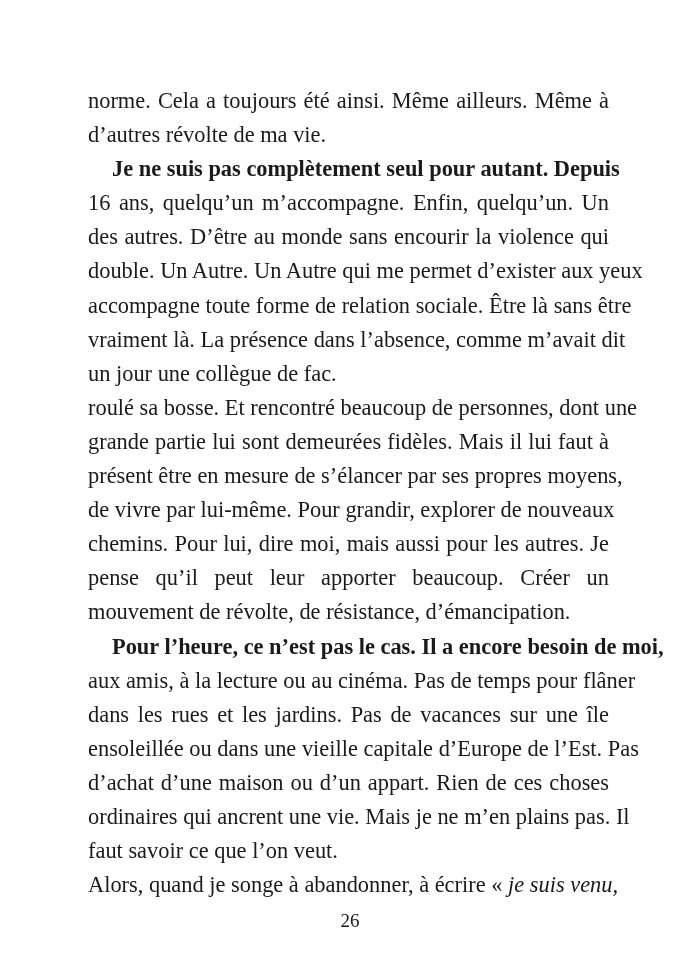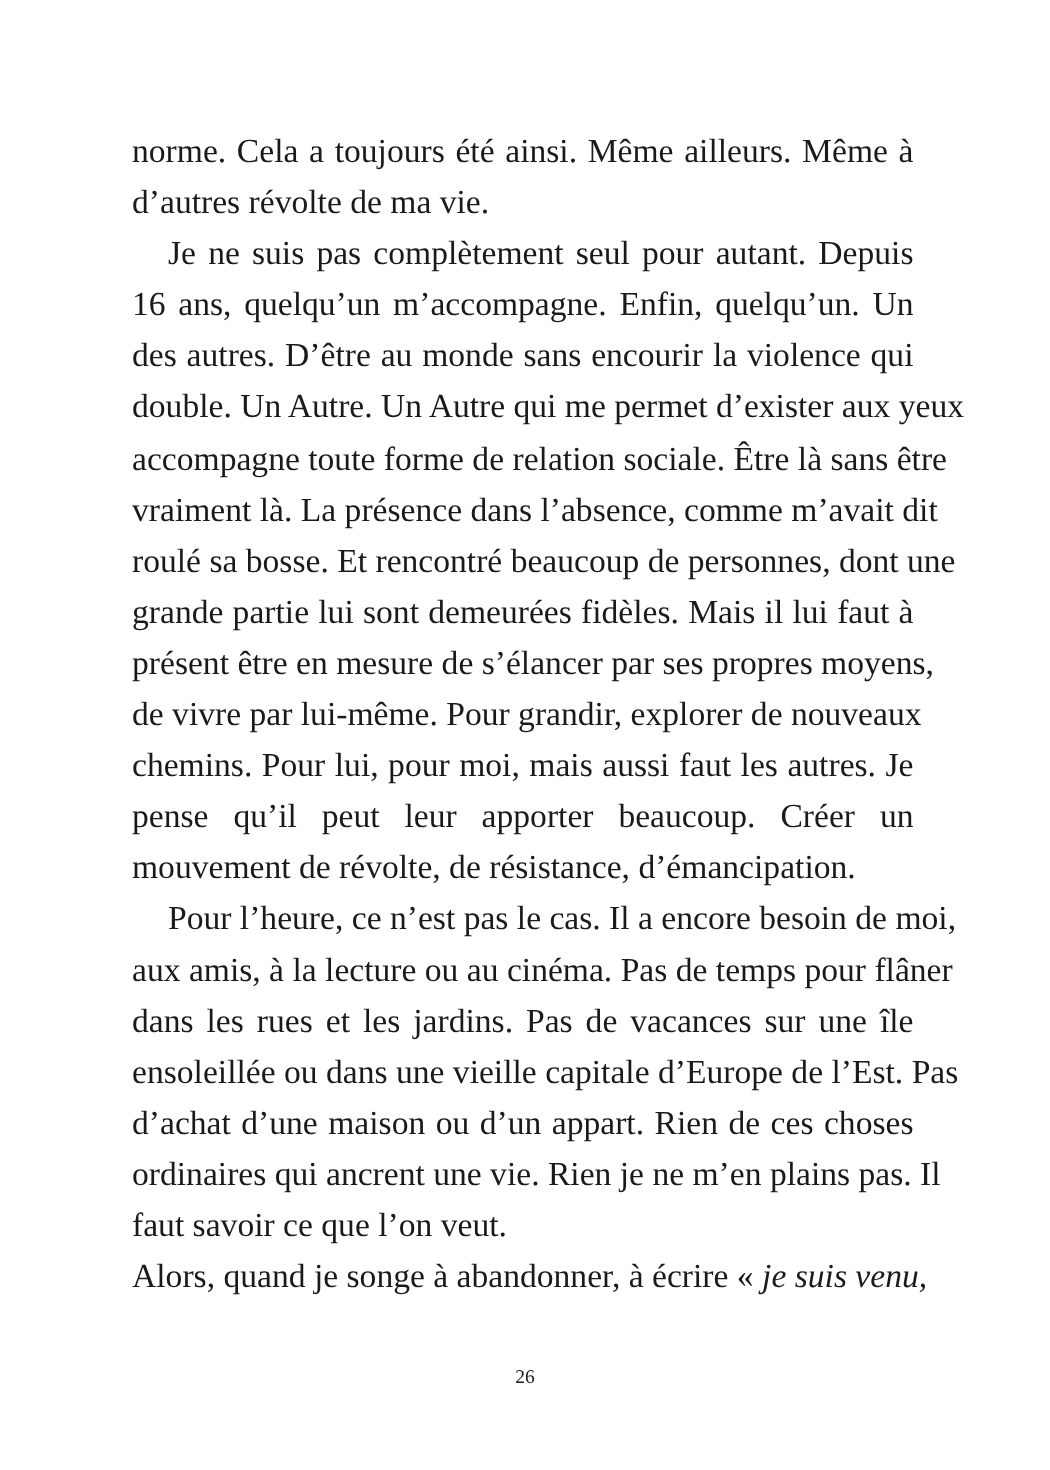--- a/index.html
+++ b/index.html
@@ -4,56 +4,57 @@
 <style>
   html, body { margin: 0; padding: 0; background: #ffffff; }
   body { width: 700px; height: 980px; position: relative; overflow: hidden; }
   .page {
     position: absolute; left: 88px; top: 84px; width: 521px;
     font-family: "Liberation Serif", "DejaVu Serif", serif;
     font-size: 22.4px; line-height: 34.1px; color: #1a1a1a;
   }
   .line { display: block; height: 34.1px; white-space: nowrap; text-align: justify; text-align-last: justify; }
   .line.last { text-align-last: left; }
-  .line.indent { padding-left: 24px; }
+  .line.indent { padding-left: 24px; font-weight: bold; }
   .it { font-style: italic; }
   .page-number {
     position: absolute; left: 0; width: 700px; top: 910px; text-align: center;
-    font-family: "Liberation Serif", "DejaVu Serif", serif; font-size: 13px; color: #1a1a1a;
+    font-family: "Liberation Serif", "DejaVu Serif", serif; font-size: 19px; color: #1a1a1a;
   }
 </style>
 </head>
 <body>
 
 <div class="page">
 
   <span class="line">norme. Cela a toujours été ainsi. Même ailleurs. Même à</span>
   <span class="line last">d’autres révolte de ma vie.</span>
 
   <span class="line indent">Je ne suis pas complètement seul pour autant. Depuis</span>
   <span class="line">16 ans, quelqu’un m’accompagne. Enfin, quelqu’un. Un</span>
   <span class="line">des autres. D’être au monde sans encourir la violence qui</span>
   <span class="line">double. Un Autre. Un Autre qui me permet d’exister aux yeux</span>
   <span class="line">accompagne toute forme de relation sociale. Être là sans être</span>
   <span class="line">vraiment là. La présence dans l’absence, comme m’avait dit</span>
+  <span class="line last">un jour une collègue de fac.</span>
 
   <span class="line">roulé sa bosse. Et rencontré beaucoup de personnes, dont une</span>
   <span class="line">grande partie lui sont demeurées fidèles. Mais il lui faut à</span>
   <span class="line">présent être en mesure de s’élancer par ses propres moyens,</span>
   <span class="line">de vivre par lui-même. Pour grandir, explorer de nouveaux</span>
-  <span class="line">chemins. Pour lui, pour moi, mais aussi faut les autres. Je</span>
+  <span class="line">chemins. Pour lui, dire moi, mais aussi pour les autres. Je</span>
   <span class="line">pense qu’il peut leur apporter beaucoup. Créer un</span>
   <span class="line last">mouvement de révolte, de résistance, d’émancipation.</span>
 
   <span class="line indent">Pour l’heure, ce n’est pas le cas. Il a encore besoin de moi,</span>
   <span class="line">aux amis, à la lecture ou au cinéma. Pas de temps pour flâner</span>
   <span class="line">dans les rues et les jardins. Pas de vacances sur une île</span>
   <span class="line">ensoleillée ou dans une vieille capitale d’Europe de l’Est. Pas</span>
   <span class="line">d’achat d’une maison ou d’un appart. Rien de ces choses</span>
-  <span class="line">ordinaires qui ancrent une vie. Rien je ne m’en plains pas. Il</span>
+  <span class="line">ordinaires qui ancrent une vie. Mais je ne m’en plains pas. Il</span>
   <span class="line last">faut savoir ce que l’on veut.</span>
 
   <span class="line">
     <span>Alors, quand je songe à abandonner, à écrire «</span>
     <span class="it">je suis venu,</span>
   </span>
 
 </div>
 
 <div class="page-number">26</div>

